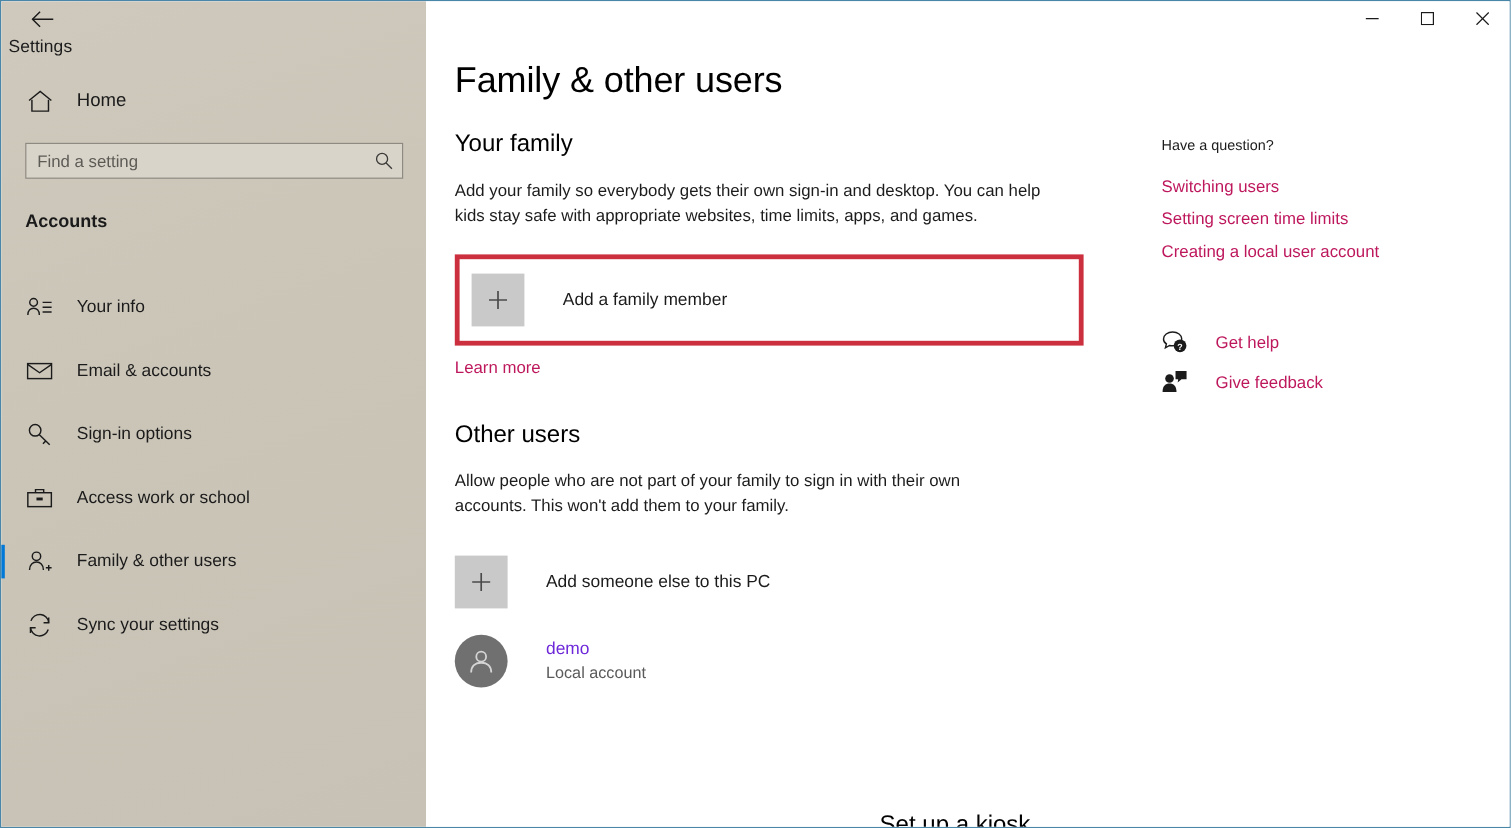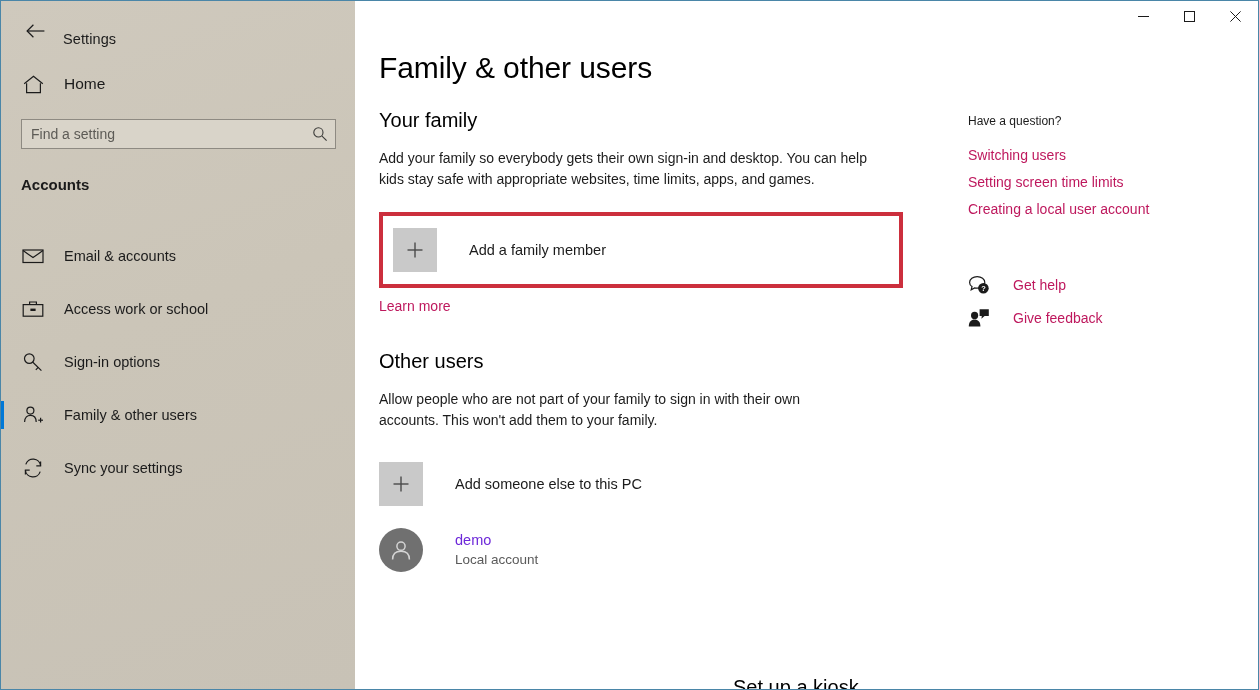--- a/index.html
+++ b/index.html
@@ -29,21 +29,22 @@
     width: 354px;
     height: 690px;
     background: linear-gradient(160deg, #cfc9bd 0%, #cbc5b8 45%, #c8c2b6 100%);
   }
 
   #titlebar-left {
     position: absolute;
     left: 0; top: 0;
     width: 354px; height: 46px;
     display: flex;
-    align-items: flex-end;
+    align-items: flex-start;
+    flex-direction: column;
   }
 
   .back-btn {
     width: 44px; height: 32px;
     margin-left: 12px;
     display: flex; align-items: center; justify-content: center;
     cursor: default;
   }
   .back-btn svg { display: block; }
 
@@ -306,54 +307,67 @@
           <circle cx="6.4" cy="6.4" r="4.6" fill="none" stroke="#3a3a38" stroke-width="1.1"></circle>
           <line x1="9.8" y1="9.8" x2="14.6" y2="14.6" stroke="#3a3a38" stroke-width="1.1"></line>
         </svg>
       </span>
     </div>
 
     <div class="section-label">Accounts</div>
 
     <div id="nav">
 
+      <div class="nav-item">
+
+        <span class="ico">
+          <svg width="22" height="18" viewBox="0 0 22 18">
+            <circle cx="6" cy="5" r="3.2" fill="none" stroke="#1b1b1b" stroke-width="1.2"></circle>
+            <path d="M1.2 15.5 C1.2 11.6 3.6 9.8 6 9.8 C8.4 9.8 10.8 11.6 10.8 15.5" fill="none" stroke="#1b1b1b" stroke-width="1.2"></path>
+            <line x1="13.5" y1="5" x2="21" y2="5" stroke="#1b1b1b" stroke-width="1.2"></line>
+            <line x1="13.5" y1="9" x2="21" y2="9" stroke="#1b1b1b" stroke-width="1.2"></line>
+            <line x1="13.5" y1="13" x2="21" y2="13" stroke="#1b1b1b" stroke-width="1.2"></line>
+          </svg>
+        </span>
+        <span class="lbl">Your info</span>
+      </div>
 
       <div class="nav-item">
 
         <span class="ico">
           <svg width="22" height="16" viewBox="0 0 22 16">
             <rect x="1" y="2" width="20" height="12.5" fill="none" stroke="#1b1b1b" stroke-width="1.2"></rect>
             <path d="M1 2.6 L11 9.6 L21 2.6" fill="none" stroke="#1b1b1b" stroke-width="1.2"></path>
           </svg>
         </span>
         <span class="lbl">Email &amp; accounts</span>
+      </div>
+
+      <div class="nav-item">
+
+        <span class="ico">
+          <svg width="22" height="20" viewBox="0 0 22 20">
+            <circle cx="7.3" cy="6.6" r="4.8" fill="none" stroke="#1b1b1b" stroke-width="1.2"></circle>
+            <line x1="10.6" y1="10" x2="19.4" y2="18.6" stroke="#1b1b1b" stroke-width="1.2"></line>
+            <line x1="16.2" y1="15.4" x2="13.8" y2="17.8" stroke="#1b1b1b" stroke-width="1.2"></line>
+          </svg>
+        </span>
+        <span class="lbl">Sign-in options</span>
       </div>
 
       <div class="nav-item">
 
         <span class="ico">
           <svg width="22" height="18" viewBox="0 0 22 18">
             <rect x="1.2" y="4.6" width="19.6" height="11.6" fill="none" stroke="#1b1b1b" stroke-width="1.2"></rect>
             <path d="M7.6 4.6 L7.6 2 L14.4 2 L14.4 4.6" fill="none" stroke="#1b1b1b" stroke-width="1.2"></path>
             <rect x="8.4" y="8.6" width="5.2" height="2.4" fill="#1b1b1b"></rect>
           </svg>
         </span>
         <span class="lbl">Access work or school</span>
-      </div>
-
-      <div class="nav-item">
-
-        <span class="ico">
-          <svg width="22" height="20" viewBox="0 0 22 20">
-            <circle cx="7.3" cy="6.6" r="4.8" fill="none" stroke="#1b1b1b" stroke-width="1.2"></circle>
-            <line x1="10.6" y1="10" x2="19.4" y2="18.6" stroke="#1b1b1b" stroke-width="1.2"></line>
-            <line x1="16.2" y1="15.4" x2="13.8" y2="17.8" stroke="#1b1b1b" stroke-width="1.2"></line>
-          </svg>
-        </span>
-        <span class="lbl">Sign-in options</span>
       </div>
 
       <div class="nav-item selected">
         <span class="sel-bar"></span>
         <span class="ico">
           <svg width="22" height="20" viewBox="0 0 22 20">
             <circle cx="8.4" cy="5.6" r="3.5" fill="none" stroke="#1b1b1b" stroke-width="1.2"></circle>
             <path d="M2.6 17 C2.6 12.3 5.4 10.4 8.4 10.4 C11.4 10.4 14.2 12.3 14.2 17" fill="none" stroke="#1b1b1b" stroke-width="1.2"></path>
             <line x1="16.2" y1="15.2" x2="21" y2="15.2" stroke="#1b1b1b" stroke-width="1.2"></line>
             <line x1="18.6" y1="12.8" x2="18.6" y2="17.6" stroke="#1b1b1b" stroke-width="1.2"></line>

